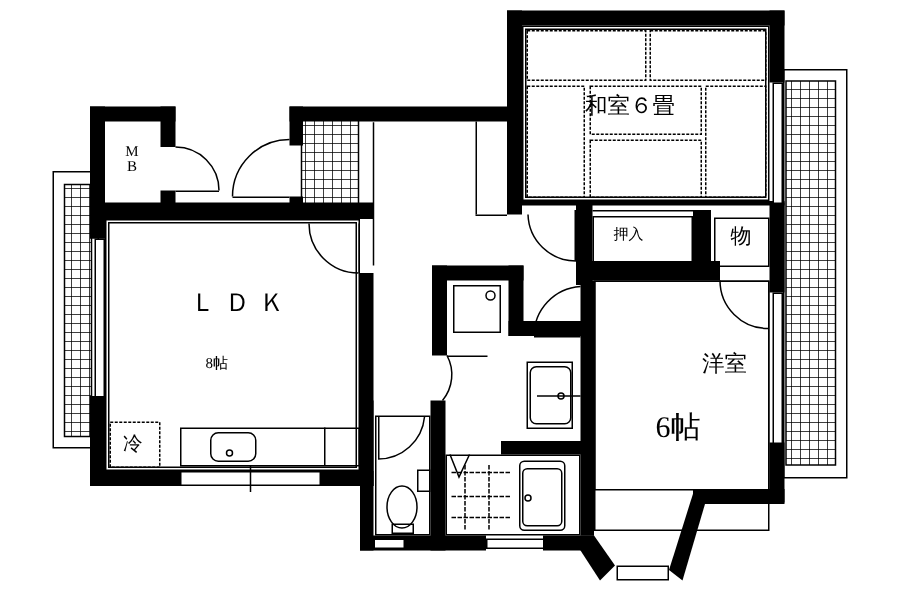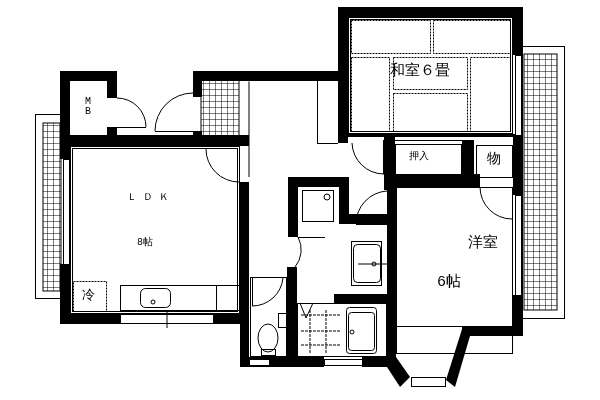--- a/index.html
+++ b/index.html
@@ -1,18 +1,18 @@
 <!DOCTYPE html>
 <html><head>
 <meta charset="utf-8">
 <style>
   html, body { margin:0; padding:0; background:#ffffff; }
   body { width:600px; height:400px; overflow:hidden; position:relative; font-family:"DejaVu Sans", sans-serif; }
   svg { position:absolute; left:0; top:0; }
-  .lbl { position:absolute; color:#000; font-family:Liberation Mono, monospace; white-space:nowrap; line-height:1; }
+  .lbl { position:absolute; color:#000; font-family:Liberation Serif, serif; white-space:nowrap; line-height:1; }
 </style>
 </head>
 <body>
 
 <svg width="600" height="400" viewBox="0 0 600 400" xmlns="http://www.w3.org/2000/svg">
   <defs>
     <pattern id="grid" width="6" height="6" patternUnits="userSpaceOnUse">
       <rect width="6" height="6" fill="#fff"></rect>
       <path d="M6 0 V6 M0 6 H6" stroke="#000" stroke-width="1" fill="none"></path>
     </pattern>
@@ -193,24 +193,24 @@
     <rect x="261.5" y="349.5" width="14" height="6"></rect>
     <rect x="278.5" y="313.5" width="8" height="14"></rect>
   </g>
 </svg>
 
 <div class="lbl" style="left:83px;top:97px;font-size:10px;text-align:center;width:10px;">
   <div>M</div>
   <div>B</div>
 </div>
 
-<div class="lbl" style="left:127px;top:193px;font-size:10px;letter-spacing:6px;">ＬＤＫ</div>
+<div class="lbl" style="left:127px;top:193px;font-size:17px;letter-spacing:6px;">ＬＤＫ</div>
 <div class="lbl" style="left:137px;top:238px;font-size:10px;">8帖</div>
 
 <div class="lbl" style="left:390px;top:64px;font-size:15px;">和室６畳</div>
 
 <div class="lbl" style="left:409px;top:152px;font-size:10px;">押入</div>
 <div class="lbl" style="left:487px;top:152px;font-size:14px;">物</div>
 
 <div class="lbl" style="left:434px;top:236px;font-size:15px;margin-left:34px;">洋室</div>
-<div class="lbl" style="left:437px;top:275px;font-size:15px;">6帖</div>
+<div class="lbl" style="left:437px;top:275px;font-size:20px;">6帖</div>
 
 <div class="lbl" style="left:82px;top:289px;font-size:13px;">冷</div>
 
 </body></html>

